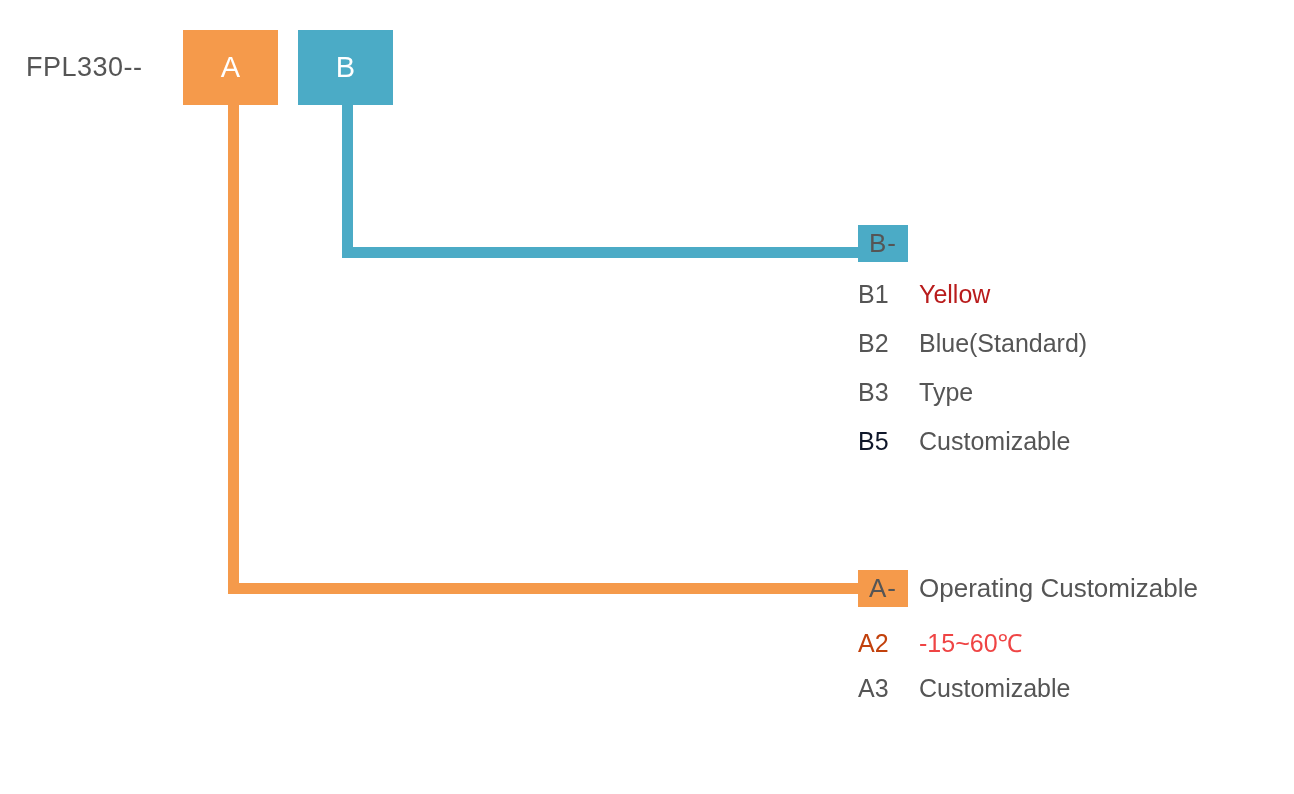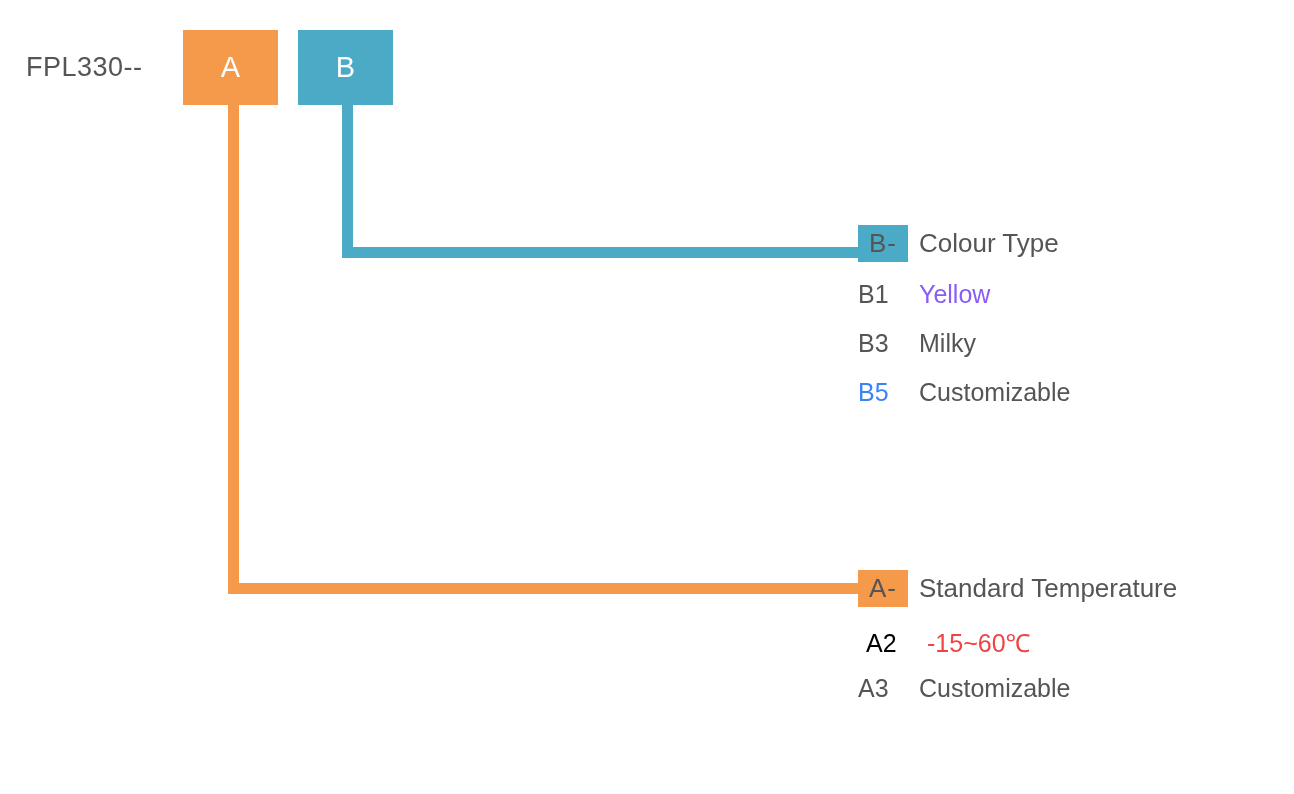--- a/index.html
+++ b/index.html
@@ -149,46 +149,49 @@
 
   <div class="conn-v conn-a-v" style="background: rgb(245, 154, 75);"></div>
   <div class="conn-h conn-a-h" style="background: rgb(245, 154, 75);"></div>
 
   <div class="conn-v conn-b-v" style="background: rgb(75, 171, 198);"></div>
   <div class="conn-h conn-b-h" style="background: rgb(75, 171, 198);"></div>
 
   <div class="group group-b">
     <div class="group-head">
       <div class="head-badge" style="background: rgb(75, 171, 198);">B-</div>
-      <div class="head-title" style="color: rgb(85, 85, 85);">Colour Type</div>
     </div>
     <div class="options">
       <div class="opt-row">
         <span class="opt-code" style="color: rgb(85, 85, 85);">B1</span>
-        <span class="opt-label" style="color: #8b5cf6;">Yellow</span>
+        <span class="opt-label" style="color: #b91c1c;">Yellow</span>
+      </div>
+      <div class="opt-row">
+        <span class="opt-code" style="color: rgb(85, 85, 85);">B2</span>
+        <span class="opt-label" style="color: rgb(85, 85, 85);">Blue(Standard)</span>
       </div>
       <div class="opt-row">
         <span class="opt-code" style="color: rgb(85, 85, 85);">B3</span>
-        <span class="opt-label" style="color: rgb(85, 85, 85);">Milky</span>
+        <span class="opt-label" style="color: rgb(85, 85, 85);">Type</span>
       </div>
       <div class="opt-row">
-        <span class="opt-code" style="color: #3b82f6;">B5</span>
+        <span class="opt-code" style="color: #0f172a;">B5</span>
         <span class="opt-label" style="color: rgb(85, 85, 85);">Customizable</span>
       </div>
     </div>
   </div>
 
   <div class="group group-a">
     <div class="group-head">
       <div class="head-badge" style="background: rgb(245, 154, 75);">A-</div>
-      <div class="head-title" style="color: rgb(85, 85, 85);">Standard Temperature</div>
+      <div class="head-title" style="color: rgb(85, 85, 85);">Operating Customizable</div>
     </div>
     <div class="options">
       <div class="opt-row">
-        <span class="opt-code" style="color: #000000; margin-left: 8px;">A2</span>
+        <span class="opt-code" style="color: #c2410c;">A2</span>
         <span class="opt-label" style="color: #ef4444;">-15~60℃</span>
       </div>
       <div class="opt-row">
         <span class="opt-code" style="color: rgb(85, 85, 85);">A3</span>
         <span class="opt-label" style="color: rgb(85, 85, 85);">Customizable</span>
       </div>
     </div>
   </div>
 
 </div>

